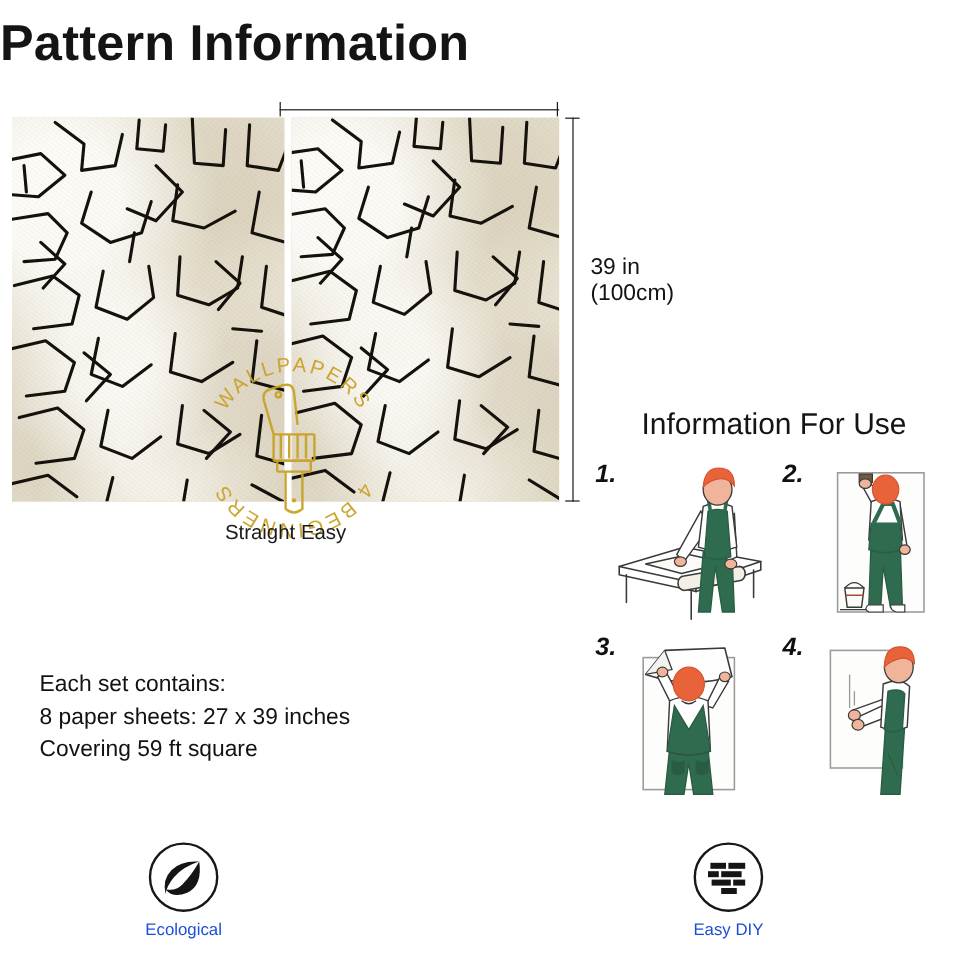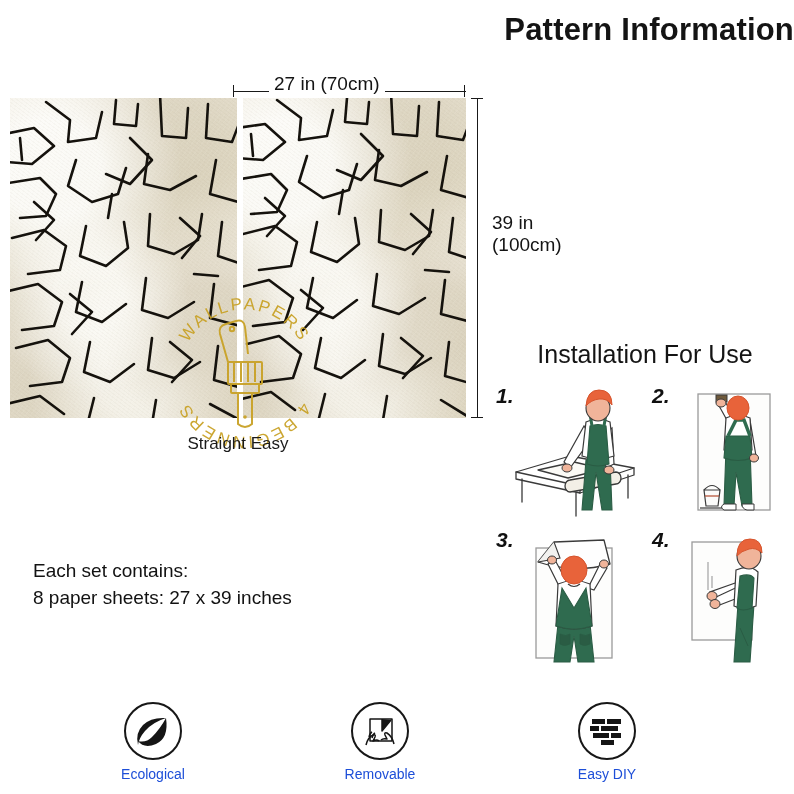--- a/index.html
+++ b/index.html
@@ -16,22 +16,22 @@
     color: #1a1a1a;
     -webkit-font-smoothing: antialiased;
   }
 
   
   #page-title {
     position: absolute;
     top: 12px;
     left: 0;
     width: 794px;
-    text-align: right;
-    font-size: 31px;
+    text-align: left;
+    font-size: 42px;
     font-weight: bold;
     letter-spacing: 0.2px;
     color: #141414;
   }
 
   
   #pattern-figure {
     position: absolute;
     left: 10px;
     top: 98px;
@@ -372,41 +372,41 @@
         <circle cx="70" cy="45" r="2.2" fill="none"></circle>
       </g>
     </svg>
   </div>
 </div>
 
 <div id="dim-width">
   <div class="rule"></div>
   <div class="cap left"></div>
   <div class="cap right"></div>
-  <div id="dim-width-label">27 in (70cm)</div>
 </div>
 
 <div id="dim-height">
   <div class="rule"></div>
   <div class="cap top"></div>
   <div class="cap bottom"></div>
   <div id="dim-height-label">
     <div>39 in</div>
     <div>(100cm)</div>
   </div>
 </div>
 
 <div id="match-caption">Straight Easy</div>
 
 <div id="set-contents">
   <div>Each set contains:</div>
   <div>8 paper sheets: 27 x 39 inches</div>
+  <div>Covering 59 ft square</div>
 </div>
 
-<div id="instructions-title">Installation For Use</div>
+<div id="instructions-title">Information For Use</div>
 
 <div id="steps-grid">
 
   <div class="step" id="step-1">
     <div class="step-number">1.</div>
     <div class="step-art">
       <svg viewBox="0 0 134 136">
         <g stroke="#3a3a3a" stroke-width="1.3" fill="none" stroke-linejoin="round" stroke-linecap="round">
 
           <path d="M 8,86 L 62,70 L 126,82 L 72,100 Z"></path>
@@ -545,34 +545,20 @@
   <div class="feature">
     <div class="feature-circle">
       <svg viewBox="0 0 40 40">
         <path d="M 33,7 q 3,20 -10,26 q -12,5 -18,-3 q 8,2 14,-4 q 8,-8 14,-19 Z" fill="#151515"></path>
         <path d="M 33,7 q -13,4 -21,13 q -6,7 -7,14 q -3,-12 5,-20 q 8,-8 23,-7 Z" fill="#151515"></path>
       </svg>
     </div>
     <div class="feature-label">Ecological</div>
   </div>
 
-  <div class="feature">
-    <div class="feature-circle">
-      <svg viewBox="0 0 40 40">
-        <g fill="none" stroke="#151515" stroke-width="1.5" stroke-linejoin="round">
-          <path d="M 10,8 L 32,8 L 32,30 L 10,30 Z"></path>
-          <path d="M 22,8 L 22,20 L 31,9" fill="#151515" stroke="#151515"></path>
-          <path d="M 6,34 q 2,-8 7,-10 q 3,-1 2,2 l -2,4 q 4,-2 6,0"></path>
-          <path d="M 9,26 q 1,-4 3,-5 M 12,27 q 1,-4 3,-5"></path>
-          <path d="M 34,33 q -2,-8 -7,-11 q -3,-1 -2,2 l 2,4 q -4,-1 -6,1"></path>
-        </g>
-      </svg>
-    </div>
-    <div class="feature-label">Removable</div>
-  </div>
 
 
   <div class="feature">
     <div class="feature-circle">
       <svg viewBox="0 0 40 40">
         <g fill="#151515">
           <rect x="5" y="8" width="13" height="5"></rect>
           <rect x="20" y="8" width="14" height="5"></rect>
           <rect x="3" y="15" width="9" height="5"></rect>
           <rect x="14" y="15" width="17" height="5"></rect>

